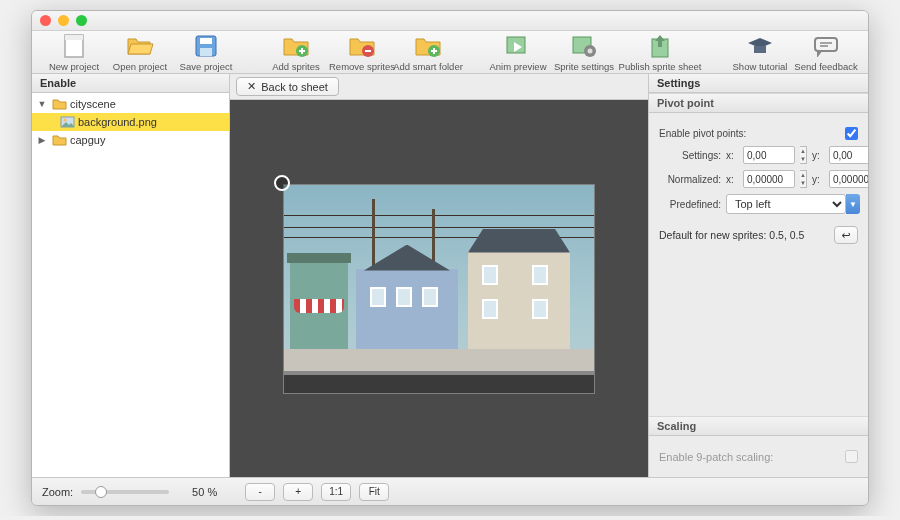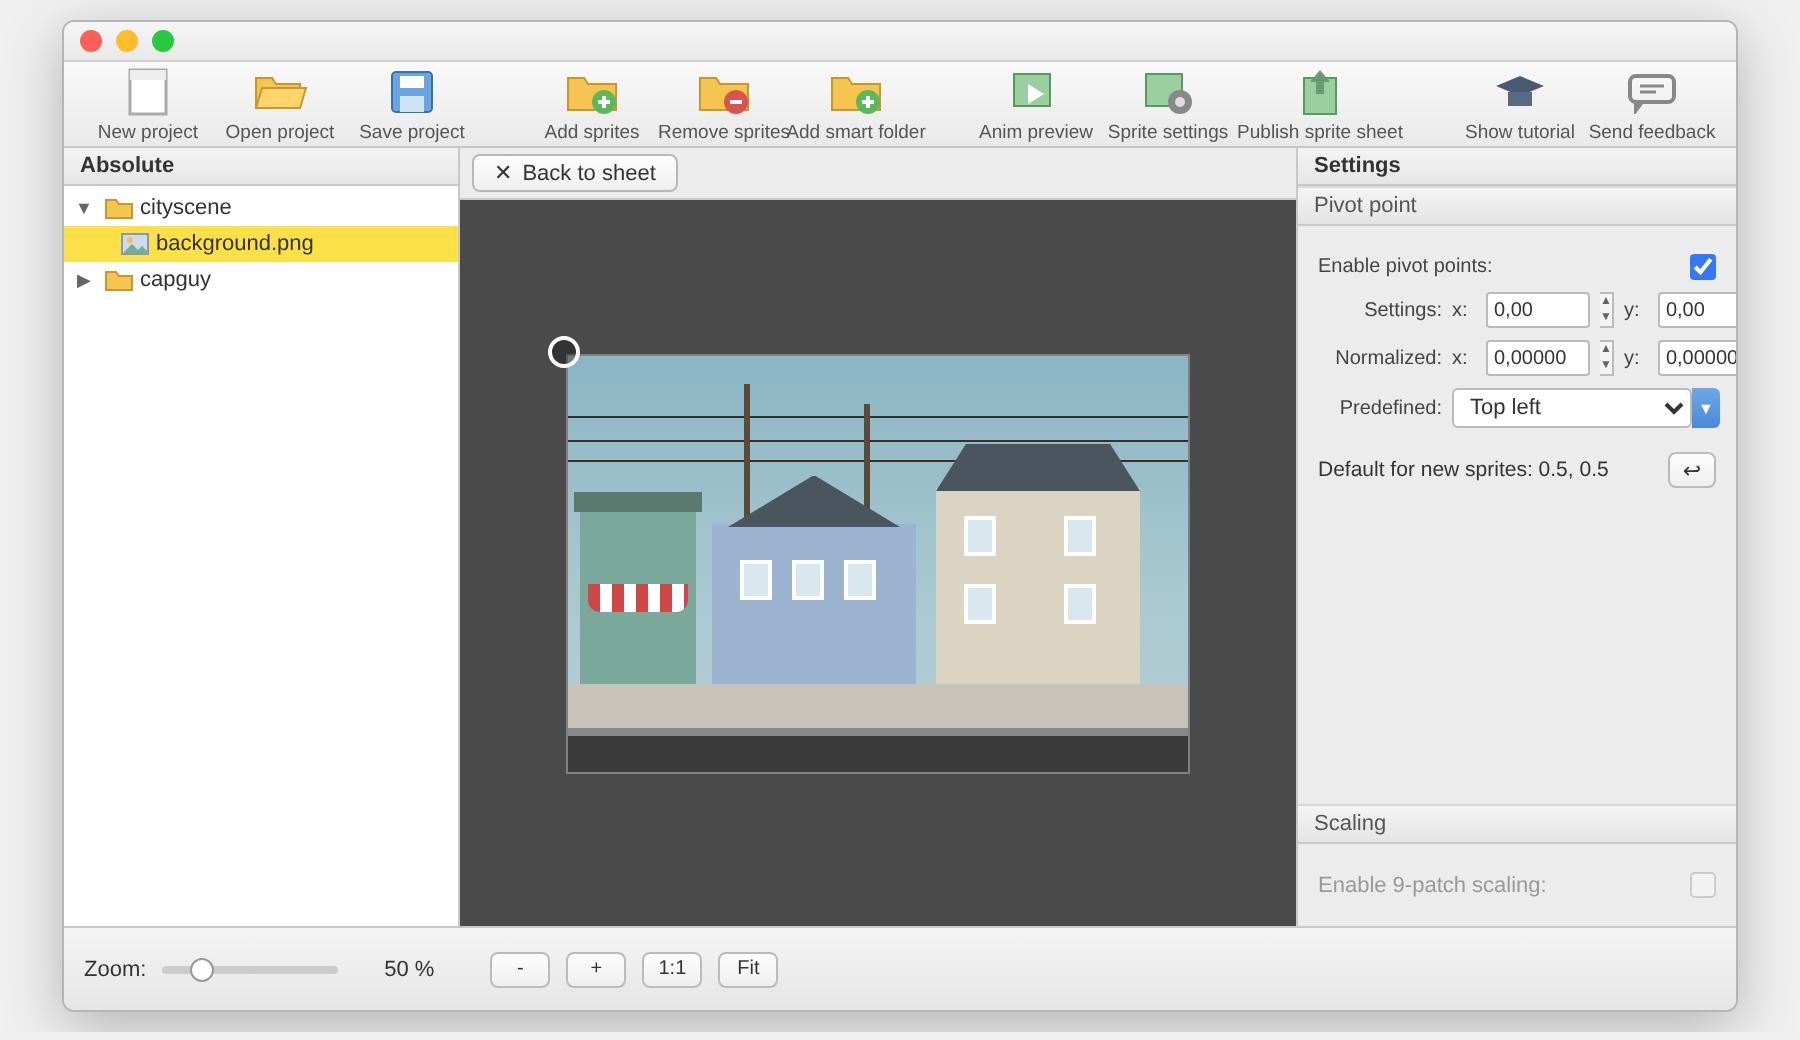--- a/index.html
+++ b/index.html
@@ -39,32 +39,32 @@
 .h2{left:72px;width:102px;height:80px;background:#9db4d0}
 .h2r{position:absolute;top:-24px;left:8px;width:86px;height:26px;background:#4a5560;clip-path:polygon(50% 0,100% 100%,0 100%)}
 .h2w{position:absolute;background:#d8e8ee;border:2px solid #fff;width:16px;height:20px}
 .h3{left:184px;width:102px;height:98px;background:#dcd4c2}
 .h3r{position:absolute;top:-22px;left:0;right:0;height:24px;background:#4a5560;clip-path:polygon(15% 0,85% 0,100% 100%,0 100%)}
 .pole{position:absolute;bottom:44px;width:3px;background:#5a4a3a}
 .pole1{left:88px;height:150px}.pole2{left:148px;height:140px}
 .wire{position:absolute;height:1px;background:#3a3028;left:0;right:0}
 .pivot-marker{position:absolute;top:-10px;left:-10px;width:16px;height:16px;border:2px solid #fff;border-radius:50%;background:rgba(0,0,0,.3)}
 .right{width:220px;background:#ececec;border-left:1px solid #c8c8c8;display:flex;flex-direction:column}
-.section-hdr{background:linear-gradient(#f4f4f4,#e4e4e4);border-top:1px solid #d8d8d8;border-bottom:1px solid #c8c8c8;padding:3px 8px;font-size:11px;font-weight:400;color:#555}
+.section-hdr{background:linear-gradient(#f4f4f4,#e4e4e4);border-top:1px solid #d8d8d8;border-bottom:1px solid #c8c8c8;padding:3px 8px;font-size:11px;font-weight:700;color:#555}
 .section-body{padding:8px 10px}
 .form-row{display:flex;align-items:center;margin:6px 0;gap:5px}
 .form-label{font-size:10px;color:#444;min-width:62px;text-align:right}
 .form-label.sm{min-width:12px;text-align:left}
 input[type=text].num{width:52px;height:18px;border:1px solid #bbb;border-radius:2px;padding:0 3px;font-size:10px;background:#fff}
 .stepper{width:12px;height:18px;border:1px solid #bbb;border-left:none;background:#f4f4f4;display:flex;flex-direction:column}
 .stepper div{flex:1;font-size:6px;text-align:center;line-height:8px;color:#666}
 select{height:20px;border:1px solid #bbb;border-radius:3px;background:#fff;font-size:11px;padding:0 4px;width:120px}
 .sel-blue{background:linear-gradient(#6fa8e8,#4a88d8);border-color:#3a70c0;color:#fff;width:14px;height:20px;border-radius:0 3px 3px 0;display:flex;align-items:center;justify-content:center;font-size:8px}
 .reset-btn{border:1px solid #bbb;border-radius:4px;background:linear-gradient(#fdfdfd,#efefef);width:24px;height:18px;font-size:10px;cursor:pointer;display:flex;align-items:center;justify-content:center}
-.footer{height:42px;background:linear-gradient(#f4f4f4,#e6e6e6);border-top:1px solid #c8c8c8;display:flex;align-items:center;padding:0 10px;gap:8px}
+.footer{height:28px;background:linear-gradient(#f4f4f4,#e6e6e6);border-top:1px solid #c8c8c8;display:flex;align-items:center;padding:0 10px;gap:8px}
 .slider{width:88px;height:4px;background:#ccc;border-radius:2px;position:relative}
 .slider-thumb{position:absolute;top:-4px;left:14px;width:12px;height:12px;background:#fff;border:1px solid #999;border-radius:50%}
 .zoom-btn{border:1px solid #bbb;border-radius:4px;background:linear-gradient(#fdfdfd,#efefef);width:30px;height:18px;font-size:10px;cursor:pointer}
 .chk{width:13px;height:13px;accent-color:#3478f6}
 .folder-svg{fill:#f5c451;stroke:#c89830}
 .page-svg{fill:#fff;stroke:#aaa}
 </style>
 </head>
 <body>
 
@@ -190,21 +190,21 @@
               <path d="M7 8h12M7 11h8" stroke="#888" stroke-width="1.5"></path>
             </svg>
           </div>
         <div class="tb-label">Send feedback</div>
       </div>
     </div>
   </div>
 
   <div class="body">
     <div class="sidebar">
-      <div class="panel-title">Absolute</div>
+      <div class="panel-title">Enable</div>
       <div class="tree">
         <div class="tree-row">
           <span class="tree-toggle">▼</span>
           <span class="tree-icon">
               <svg width="15" height="12">
                 <path class="folder-svg" d="M1 2h5l1.5 2H14v7H1z"></path>
               </svg>
             </span>
           <span class="tree-label">cityscene</span>
         </div>

